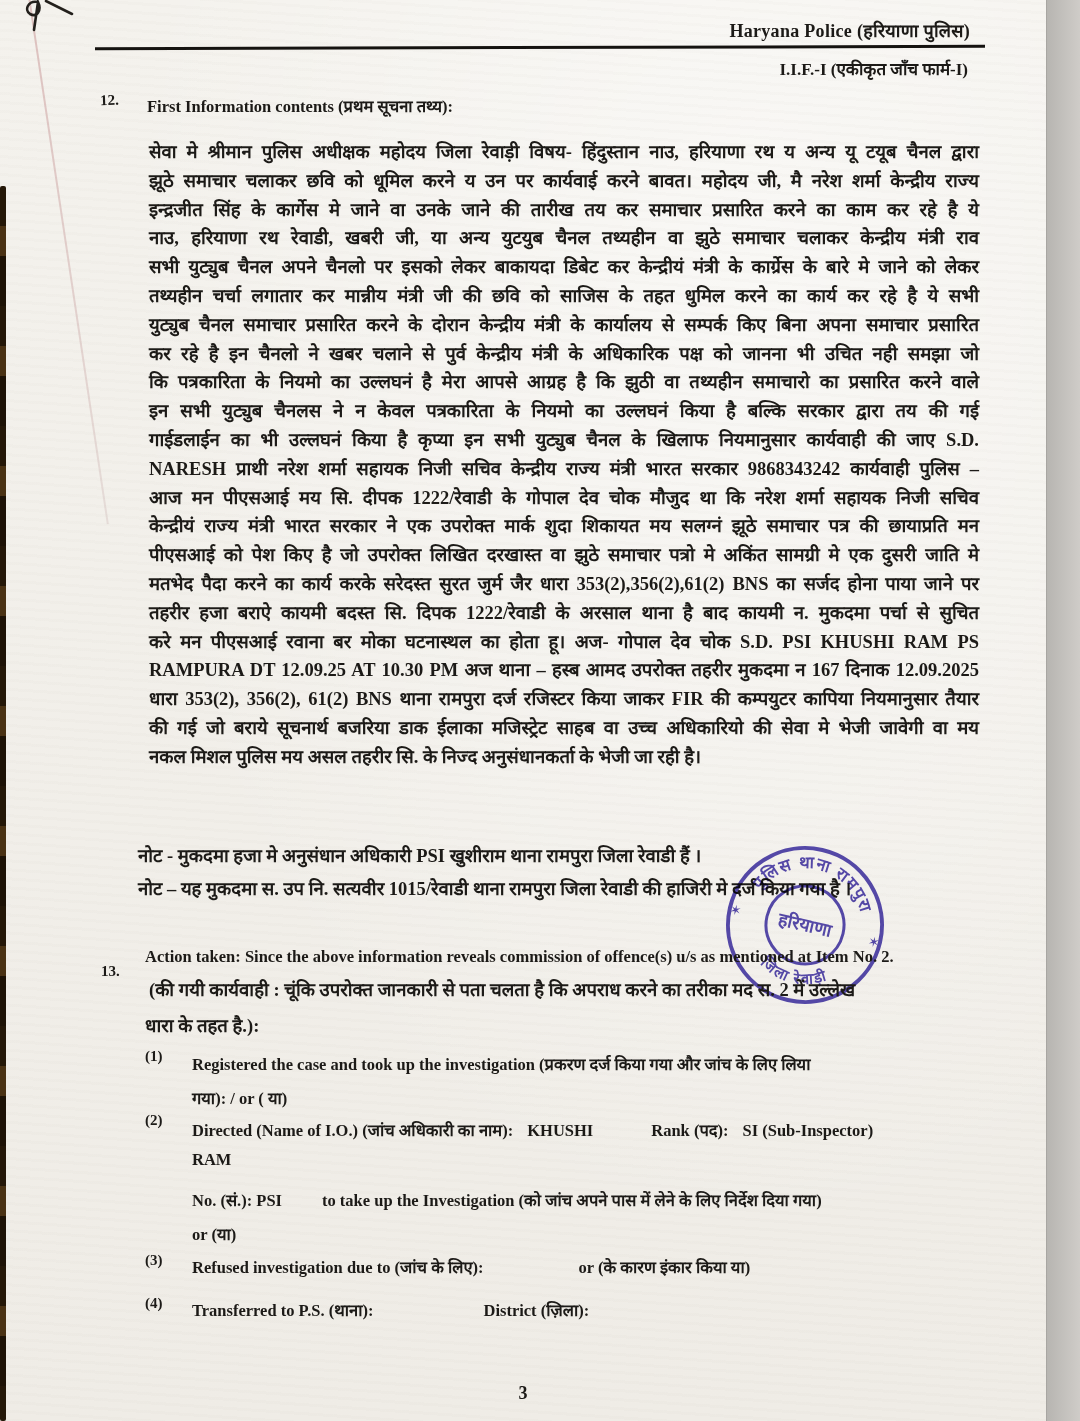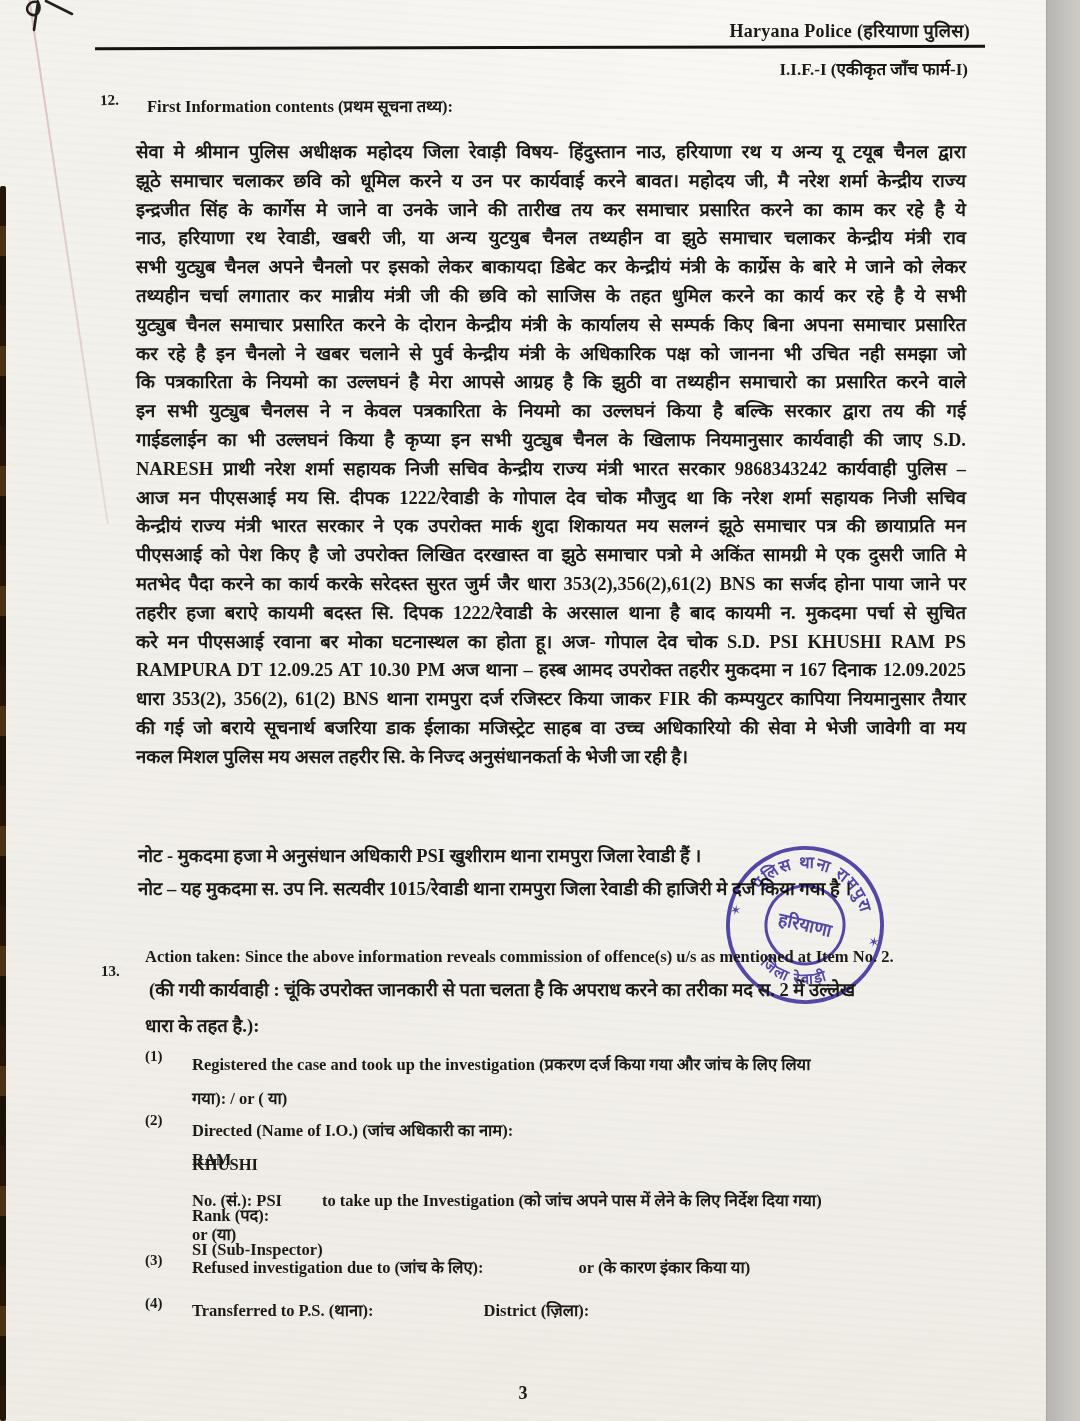--- a/index.html
+++ b/index.html
@@ -28,42 +28,42 @@
     transform:rotate(-8.5deg);transform-origin:top center;}
   
   .hdr-org{top:18px;right:110px;font-size:18px;font-weight:bold;letter-spacing:.3px;}
   .hdr-rule{top:46px;left:95px;width:890px;height:3px;background:#151310;transform:rotate(-.15deg);}
   .hdr-form{top:57px;right:112px;font-size:17px;font-weight:bold;}
   
   .sec-num{font-size:15px;font-weight:bold;}
   .sec12-num{top:92px;left:100px;transform:rotate(-2deg);}
   .sec12-title{top:94px;left:147px;font-size:16.5px;font-weight:bold;}
   
-  .body{top:138px;left:136px;width:830px;font-size:18.5px;line-height:28.8px;
+  .body{top:138px;left:149px;width:830px;font-size:18.5px;line-height:28.8px;
     font-weight:600;text-align:justify;}
   .body-line{white-space:nowrap;text-align-last:justify;}
   .body-line:last-child{text-align-last:left;}
   
   .notes{top:840px;left:138px;width:830px;font-size:18.5px;line-height:33px;font-weight:600;}
   
   .stamp{left:710px;top:830px;width:190px;height:190px;mix-blend-mode:multiply;opacity:.92;}
   
   .sec13-num{top:963px;left:101px;}
   .sec13-block{top:947px;left:145px;width:825px;}
   .en{font-size:16.5px;font-weight:bold;}
   .hi{font-size:18.5px;font-weight:600;}
   .sec13-en{margin:0 0 4px 0;}
   .sec13-hi1{margin:8px 0 6px 4px;line-height:30px;}
   .sec13-hi2{margin:0 0 0 0;line-height:30px;}
   
   .item-num{font-size:15px;font-weight:bold;left:145px;}
   .item-text{left:192px;width:776px;}
   .i1-l1{top:1052px;}
   .i1-l2{top:1086px;}
-  .i2-l1{top:1118px;display:flex;gap:14px;align-items:baseline;flex-direction:column;}
+  .i2-l1{top:1118px;display:flex;gap:14px;align-items:baseline;}
   .i2-l2{top:1150px;}
   .i2-no{top:1188px;display:flex;gap:40px;align-items:baseline;}
   .i2-or{top:1222px;}
   .i3-row{top:1255px;display:flex;align-items:baseline;}
   .i3-gap{display:inline-block;width:95px;}
   .i4-row{top:1298px;display:flex;align-items:baseline;}
   .i4-gap{display:inline-block;width:110px;}
   .rank-gap{display:inline-block;width:30px;}
   
   .page-num{top:1383px;left:0;width:1046px;text-align:center;font-size:18px;font-weight:600;}

